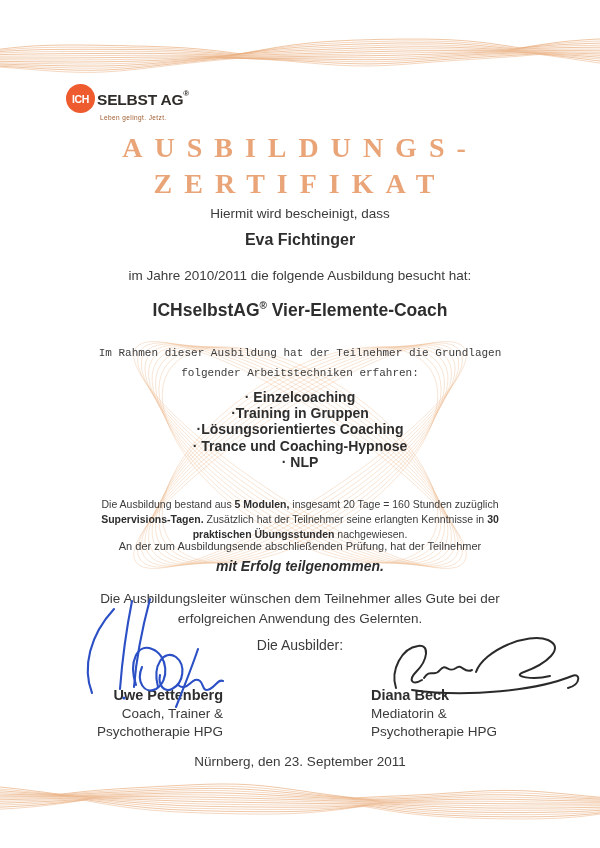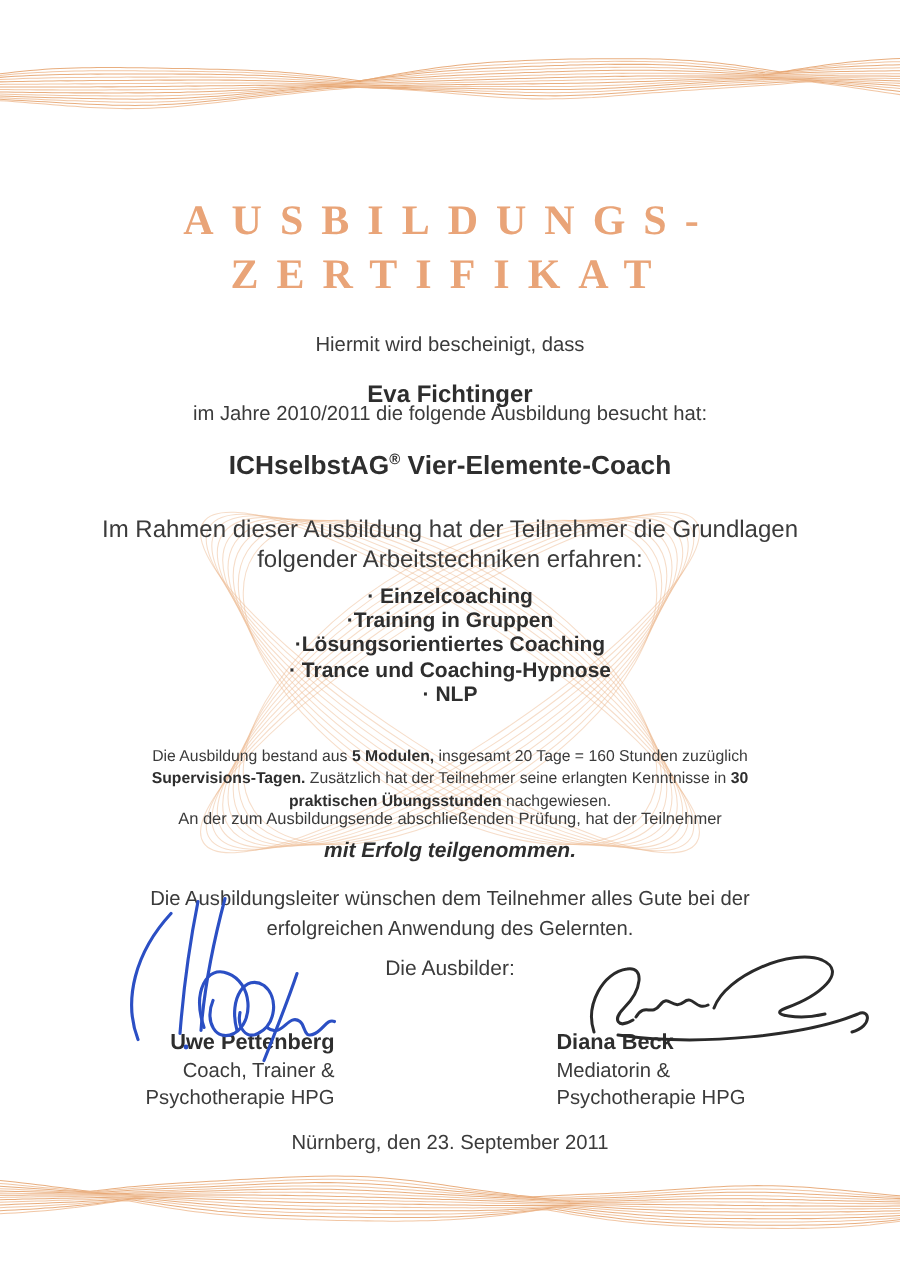--- a/index.html
+++ b/index.html
@@ -22,26 +22,26 @@
   .logo-reg{font-size:8px;font-weight:700;color:#2f2b28;vertical-align:9px;}
   .logo-tagline{font-size:6.5px;color:#9c5a2c;margin-top:1px;margin-left:34px;letter-spacing:0.4px;}
 
   
   .title{
     font-family:"Liberation Serif",serif;color:#E9A478;font-weight:600;
     font-size:28px;letter-spacing:12px;line-height:30px;
   }
   #title1{top:133px;} #title2{top:169px;}
 
-  #intro{top:206px;font-size:13.5px;margin-top:16px;}
-  #recipient{top:231px;font-size:16px;font-weight:bold;color:#2e2e2e;margin-top:24px;}
+  #intro{top:206px;font-size:13.5px;}
+  #recipient{top:231px;font-size:16px;font-weight:bold;color:#2e2e2e;}
   #yearline{top:268px;font-size:13.5px;}
   #course{top:300px;font-size:17.5px;font-weight:bold;color:#2e2e2e;}
   #course sup{font-size:10px;}
-  #framework{top:344px;font-size:16px;line-height:19.5px;}
+  #framework{top:344px;font-size:11px;line-height:19.5px;font-family:Liberation Mono, monospace;}
   #techniques{top:389px;font-size:14px;font-weight:bold;line-height:16.2px;color:#2e2e2e;}
   #details{top:497px;font-size:10.5px;line-height:15px;}
   #details .inner{width:412px;margin:0 auto;}
   #details b{color:#2e2e2e;}
   #examline{top:540px;font-size:11px;}
   #examresult{top:558px;font-size:14px;font-weight:bold;color:#2e2e2e;font-style:italic;}
   #closing{top:589px;font-size:13.5px;line-height:19.5px;}
   #trainers{top:637px;font-size:14px;}
 
   .sig{position:absolute;z-index:3;}
@@ -106,20 +106,30 @@
       <polyline points="0,26.9 5,26.8 10,26.8 15,26.8 20,26.7 25,26.7 30,26.7 35,26.7 40,26.7 45,26.6 50,26.6 55,26.6 60,26.6 65,26.6 70,26.7 75,26.7 80,26.7 85,26.7 90,26.8 95,26.7 100,26.7 105,26.7 110,26.7 115,26.7 120,26.6 125,26.6 130,26.6 135,26.6 140,26.6 145,26.6 150,26.6 155,26.6 160,26.7 165,26.7 170,26.7 175,26.8 180,26.8 185,26.9 190,26.9 195,27.0 200,27.1 205,27.2 210,27.2 215,27.3 220,27.5 225,27.6 230,27.7 235,27.8 240,27.9 245,28.1 250,28.2 255,28.4 260,28.5 265,28.7 270,28.8 275,29.0 280,29.1 285,29.3 290,29.4 295,29.6 300,29.7 305,29.9 310,30.0 315,30.2 320,30.3 325,30.5 330,30.7 335,30.8 340,31.0 345,31.1 350,31.3 355,31.5 360,31.6 365,31.8 370,32.0 375,32.1 380,32.3 385,32.4 390,32.5 395,32.6 400,32.6 405,32.7 410,32.7 415,32.8 420,32.8 425,32.9 430,32.9 435,33.0 440,33.0 445,33.1 450,33.1 455,33.2 460,33.2 465,33.3 470,33.3 475,33.4 480,33.4 485,33.5 490,33.6 495,33.6 500,33.7 505,33.7 510,33.8 515,33.8 520,33.8 525,33.9 530,33.9 535,34.0 540,34.0 545,34.0 550,34.0 555,34.0 560,34.1 565,34.1 570,34.1 575,34.1 580,34.1 585,34.1 590,34.1 595,34.0 600,34.0" fill="none" stroke="#E29A5F" stroke-width="0.7" opacity="0.8"></polyline>
       <polyline points="0,28.3 5,28.2 10,28.1 15,28.0 20,28.0 25,27.9 30,27.8 35,27.8 40,27.7 45,27.6 50,27.6 55,27.5 60,27.5 65,27.4 70,27.4 75,27.4 80,27.3 85,27.3 90,27.3 95,27.3 100,27.3 105,27.4 110,27.5 115,27.5 120,27.6 125,27.7 130,27.8 135,27.9 140,28.0 145,28.1 150,28.2 155,28.3 160,28.4 165,28.6 170,28.7 175,28.8 180,28.9 185,29.0 190,29.1 195,29.2 200,29.3 205,29.4 210,29.5 215,29.6 220,29.7 225,29.8 230,29.9 235,30.0 240,30.1 245,30.2 250,30.3 255,30.4 260,30.5 265,30.6 270,30.8 275,30.9 280,31.0 285,31.1 290,31.2 295,31.3 300,31.4 305,31.5 310,31.6 315,31.8 320,31.9 325,32.0 330,32.1 335,32.2 340,32.3 345,32.4 350,32.5 355,32.6 360,32.7 365,32.7 370,32.8 375,32.9 380,33.0 385,33.1 390,33.3 395,33.4 400,33.6 405,33.8 410,33.9 415,34.1 420,34.3 425,34.4 430,34.6 435,34.7 440,34.8 445,35.0 450,35.1 455,35.2 460,35.3 465,35.4 470,35.5 475,35.6 480,35.6 485,35.7 490,35.8 495,35.8 500,35.9 505,35.9 510,35.9 515,36.0 520,36.0 525,36.0 530,36.0 535,36.0 540,36.0 545,36.0 550,36.0 555,36.0 560,36.0 565,35.9 570,35.9 575,35.9 580,35.8 585,35.8 590,35.7 595,35.7 600,35.6" fill="none" stroke="#EDB88D" stroke-width="0.7" opacity="0.8"></polyline>
       <polyline points="0,29.8 5,29.7 10,29.6 15,29.4 20,29.3 25,29.2 30,29.1 35,29.0 40,28.9 45,28.8 50,28.7 55,28.6 60,28.5 65,28.4 70,28.3 75,28.2 80,28.1 85,28.0 90,27.8 95,27.8 100,27.9 105,28.1 110,28.3 115,28.5 120,28.7 125,28.9 130,29.1 135,29.3 140,29.5 145,29.7 150,29.9 155,30.1 160,30.3 165,30.5 170,30.7 175,30.9 180,31.0 185,31.2 190,31.3 195,31.5 200,31.6 205,31.7 210,31.8 215,31.9 220,32.0 225,32.1 230,32.1 235,32.2 240,32.3 245,32.4 250,32.5 255,32.5 260,32.6 265,32.7 270,32.8 275,32.9 280,32.9 285,33.0 290,33.1 295,33.2 300,33.3 305,33.3 310,33.4 315,33.5 320,33.5 325,33.6 330,33.6 335,33.6 340,33.7 345,33.7 350,33.7 355,33.7 360,33.7 365,33.7 370,33.6 375,33.6 380,33.6 385,33.9 390,34.2 395,34.4 400,34.7 405,35.0 410,35.3 415,35.6 420,35.8 425,36.1 430,36.3 435,36.5 440,36.8 445,36.9 450,37.1 455,37.3 460,37.4 465,37.5 470,37.7 475,37.8 480,37.8 485,37.9 490,38.0 495,38.0 500,38.1 505,38.1 510,38.1 515,38.1 520,38.1 525,38.1 530,38.1 535,38.1 540,38.1 545,38.1 550,38.0 555,38.0 560,37.9 565,37.9 570,37.8 575,37.7 580,37.6 585,37.5 590,37.4 595,37.3 600,37.2" fill="none" stroke="#E29A5F" stroke-width="0.7" opacity="0.8"></polyline>
       <polyline points="0,31.5 5,31.3 10,31.2 15,31.0 20,30.9 25,30.7 30,30.6 35,30.4 40,30.2 45,30.1 50,29.9 55,29.8 60,29.6 65,29.4 70,29.2 75,29.0 80,28.8 85,28.6 90,28.4 95,28.3 100,28.6 105,28.9 110,29.2 115,29.6 120,29.9 125,30.2 130,30.5 135,30.9 140,31.2 145,31.5 150,31.8 155,32.1 160,32.4 165,32.6 170,32.8 175,33.1 180,33.2 185,33.4 190,33.6 195,33.7 200,33.9 205,34.0 210,34.1 215,34.2 220,34.2 225,34.3 230,34.4 235,34.5 240,34.5 245,34.6 250,34.7 255,34.7 260,34.8 265,34.9 270,34.9 275,35.0 280,35.0 285,35.1 290,35.1 295,35.2 300,35.2 305,35.2 310,35.2 315,35.3 320,35.2 325,35.2 330,35.2 335,35.1 340,35.1 345,35.0 350,34.9 355,34.8 360,34.6 365,34.5 370,34.3 375,34.2 380,34.4 385,34.8 390,35.2 395,35.6 400,36.0 405,36.4 410,36.8 415,37.2 420,37.5 425,37.9 430,38.2 435,38.5 440,38.7 445,39.0 450,39.2 455,39.4 460,39.6 465,39.7 470,39.8 475,39.9 480,40.0 485,40.1 490,40.2 495,40.2 500,40.2 505,40.3 510,40.3 515,40.3 520,40.3 525,40.3 530,40.3 535,40.2 540,40.2 545,40.2 550,40.1 555,40.0 560,40.0 565,39.9 570,39.8 575,39.6 580,39.5 585,39.4 590,39.2 595,39.0 600,38.8" fill="none" stroke="#EDB88D" stroke-width="0.7" opacity="0.8"></polyline>
       <polyline points="0,33.3 5,33.1 10,32.9 15,32.7 20,32.5 25,32.3 30,32.1 35,31.9 40,31.7 45,31.5 50,31.3 55,31.0 60,30.7 65,30.5 70,30.2 75,29.9 80,29.5 85,29.2 90,28.9 95,29.0 100,29.4 105,29.9 110,30.3 115,30.8 120,31.3 125,31.7 130,32.2 135,32.6 140,33.0 145,33.4 150,33.8 155,34.1 160,34.5 165,34.7 170,35.0 175,35.3 180,35.5 185,35.7 190,35.8 195,36.0 200,36.1 205,36.2 210,36.4 215,36.4 220,36.5 225,36.6 230,36.7 235,36.8 240,36.8 245,36.9 250,36.9 255,37.0 260,37.0 265,37.1 270,37.1 275,37.2 280,37.2 285,37.2 290,37.2 295,37.2 300,37.2 305,37.2 310,37.1 315,37.1 320,37.0 325,36.9 330,36.8 335,36.6 340,36.4 345,36.2 350,36.0 355,35.7 360,35.5 365,35.2 370,34.9 375,34.8 380,35.3 385,35.9 390,36.4 395,37.0 400,37.5 405,38.0 410,38.5 415,38.9 420,39.4 425,39.8 430,40.1 435,40.5 440,40.8 445,41.0 450,41.3 455,41.5 460,41.7 465,41.8 470,42.0 475,42.1 480,42.2 485,42.3 490,42.3 495,42.4 500,42.4 505,42.5 510,42.5 515,42.5 520,42.5 525,42.5 530,42.4 535,42.4 540,42.4 545,42.3 550,42.2 555,42.1 560,42.0 565,41.9 570,41.7 575,41.6 580,41.4 585,41.2 590,40.9 595,40.6 600,40.3" fill="none" stroke="#E29A5F" stroke-width="0.7" opacity="0.8"></polyline>
       <polyline points="0,35.2 5,34.9 10,34.7 15,34.5 20,34.3 25,34.0 30,33.8 35,33.5 40,33.2 45,32.9 50,32.6 55,32.2 60,31.9 65,31.5 70,31.0 75,30.6 80,30.1 85,29.7 90,29.3 95,29.9 100,30.5 105,31.0 110,31.6 115,32.2 120,32.8 125,33.4 130,33.9 135,34.4 140,34.9 145,35.4 150,35.8 155,36.2 160,36.6 165,36.9 170,37.2 175,37.5 180,37.7 185,37.9 190,38.1 195,38.3 200,38.4 205,38.5 210,38.6 215,38.7 220,38.8 225,38.9 230,39.0 235,39.1 240,39.1 245,39.2 250,39.3 255,39.3 260,39.4 265,39.4 270,39.4 275,39.4 280,39.4 285,39.4 290,39.4 295,39.3 300,39.3 305,39.2 310,39.0 315,38.9 320,38.7 325,38.5 330,38.2 335,37.9 340,37.6 345,37.3 350,36.9 355,36.5 360,36.1 365,35.6 370,35.2 375,35.8 380,36.5 385,37.2 390,37.8 395,38.5 400,39.1 405,39.7 410,40.2 415,40.7 420,41.2 425,41.7 430,42.1 435,42.4 440,42.8 445,43.0 450,43.3 455,43.5 460,43.7 465,43.9 470,44.1 475,44.2 480,44.3 485,44.4 490,44.5 495,44.5 500,44.6 505,44.6 510,44.7 515,44.7 520,44.7 525,44.6 530,44.6 535,44.6 540,44.5 545,44.4 550,44.3 555,44.2 560,44.1 565,43.9 570,43.7 575,43.5 580,43.2 585,42.9 590,42.6 595,42.2 600,41.8" fill="none" stroke="#EDB88D" stroke-width="0.7" opacity="0.8"></polyline>
       <polyline points="0,37.2 5,36.9 10,36.7 15,36.4 20,36.1 25,35.8 30,35.4 35,35.1 40,34.7 45,34.3 50,33.8 55,33.4 60,32.8 65,32.3 70,31.7 75,31.2 80,30.5 85,29.9 90,30.2 95,31.0 100,31.7 105,32.4 110,33.1 115,33.8 120,34.5 125,35.2 130,35.8 135,36.4 140,36.9 145,37.5 150,37.9 155,38.3 160,38.7 165,39.1 170,39.4 175,39.7 180,39.9 185,40.1 190,40.3 195,40.5 200,40.7 205,40.8 210,40.9 215,41.0 220,41.2 225,41.3 230,41.3 235,41.4 240,41.5 245,41.6 250,41.6 255,41.7 260,41.7 265,41.7 270,41.7 275,41.7 280,41.7 285,41.6 290,41.5 295,41.4 300,41.3 305,41.1 310,40.9 315,40.6 320,40.3 325,39.9 330,39.5 335,39.1 340,38.7 345,38.2 350,37.6 355,37.1 360,36.5 365,35.9 370,36.2 375,37.0 380,37.8 385,38.6 390,39.4 395,40.1 400,40.8 405,41.4 410,42.0 415,42.6 420,43.1 425,43.5 430,44.0 435,44.3 440,44.7 445,45.0 450,45.3 455,45.5 460,45.7 465,45.9 470,46.1 475,46.2 480,46.4 485,46.5 490,46.6 495,46.6 500,46.7 505,46.8 510,46.8 515,46.8 520,46.8 525,46.8 530,46.8 535,46.7 540,46.7 545,46.6 550,46.5 555,46.3 560,46.1 565,45.9 570,45.6 575,45.3 580,44.9 585,44.5 590,44.1 595,43.6 600,43.0" fill="none" stroke="#E29A5F" stroke-width="0.7" opacity="0.8"></polyline>
       <polyline points="0,39.2 5,38.9 10,38.6 15,38.3 20,37.9 25,37.5 30,37.1 35,36.6 40,36.1 45,35.5 50,35.0 55,34.3 60,33.7 65,33.0 70,32.2 75,31.5 80,30.7 85,30.5 90,31.4 95,32.3 100,33.1 105,34.0 110,34.8 115,35.6 120,36.4 125,37.1 130,37.8 135,38.4 140,39.0 145,39.5 150,40.0 155,40.4 160,40.8 165,41.2 170,41.5 175,41.8 180,42.1 185,42.3 190,42.5 195,42.7 200,42.9 205,43.1 210,43.2 215,43.3 220,43.5 225,43.6 230,43.7 235,43.8 240,43.9 245,43.9 250,44.0 255,44.0 260,44.1 265,44.1 270,44.0 275,44.0 280,43.9 285,43.8 290,43.6 295,43.4 300,43.2 305,42.9 310,42.5 315,42.1 320,41.7 325,41.2 330,40.7 335,40.1 340,39.5 345,38.8 350,38.1 355,37.4 360,36.7 365,36.6 370,37.5 375,38.4 380,39.3 385,40.1 390,40.9 395,41.7 400,42.4 405,43.1 410,43.7 415,44.3 420,44.8 425,45.3 430,45.8 435,46.2 440,46.5 445,46.8 450,47.1 455,47.4 460,47.6 465,47.8 470,48.0 475,48.2 480,48.3 485,48.5 490,48.6 495,48.7 500,48.8 505,48.8 510,48.9 515,48.9 520,49.0 525,49.0 530,48.9 535,48.9 540,48.8 545,48.7 550,48.5 555,48.3 560,48.1 565,47.8 570,47.4 575,47.0 580,46.6 585,46.0 590,45.4 595,44.8 600,44.1" fill="none" stroke="#EDB88D" stroke-width="0.7" opacity="0.8"></polyline>
     </svg>
 
+  <div class="logo">
+    <div class="logo-row">
+      <div class="logo-badge">
+        <span>ICH</span>
+      </div>
+      <div class="logo-brand"><span>SELBST AG</span><span class="logo-reg">®</span>
+      </div>
+    </div>
+    <div class="logo-tagline">Leben gelingt. Jetzt.</div>
+  </div>
 
   <div class="abs title" id="title2">ZERTIFIKAT</div>
   <div class="abs title" id="title1">AUSBILDUNGS-</div>
 
   <div class="abs" id="intro">Hiermit wird bescheinigt, dass</div>
   <div class="abs" id="recipient">Eva Fichtinger</div>
   <div class="abs" id="yearline">im Jahre 2010/2011 die folgende Ausbildung besucht hat:</div>
 
   <div class="abs" id="course"><span>ICHselbstAG</span><sup>®</sup><span> Vier-Elemente-Coach</span></div>
 

